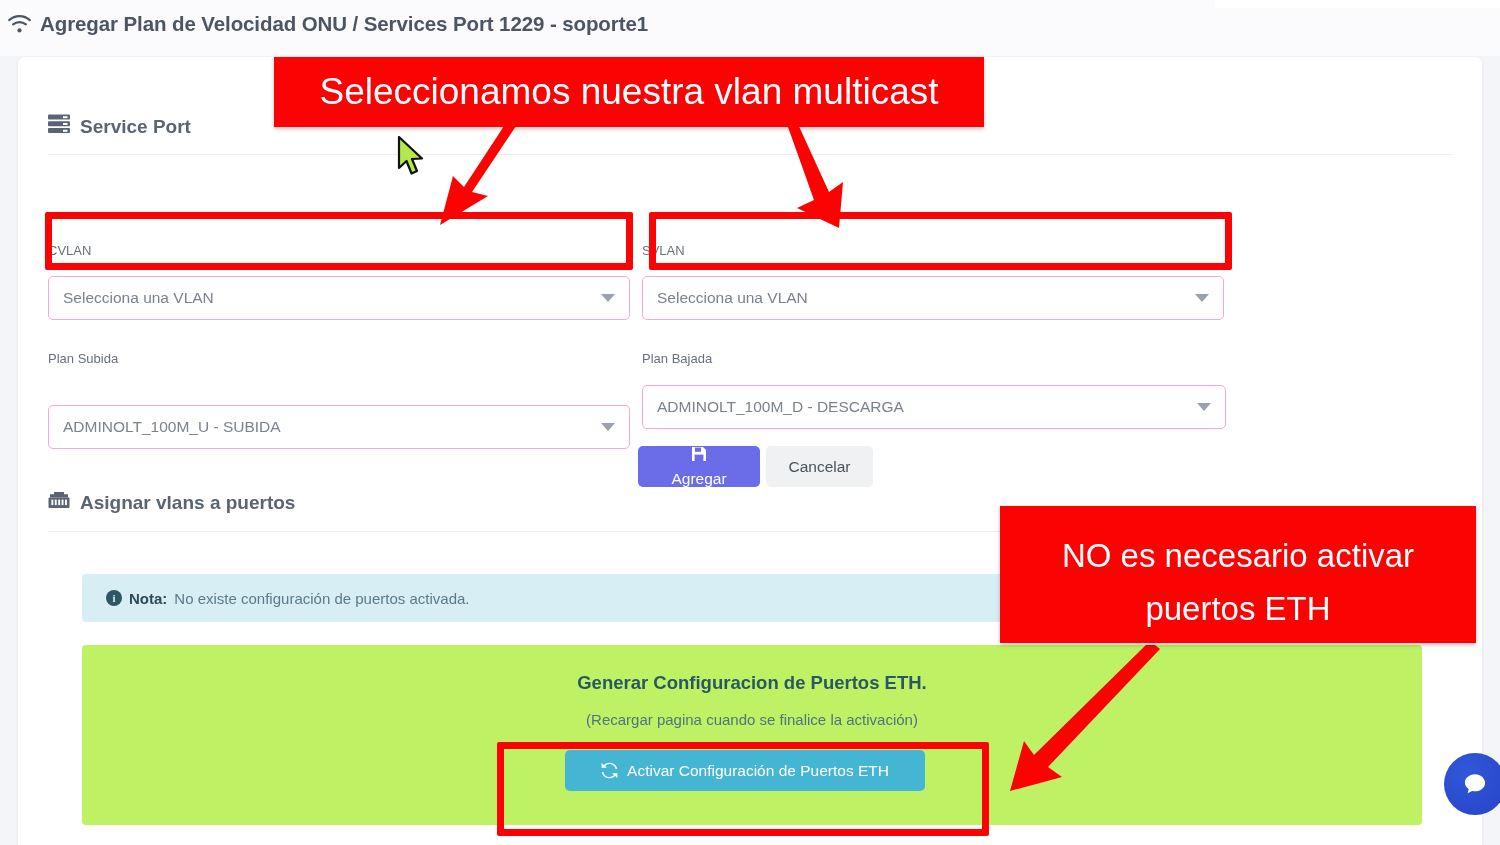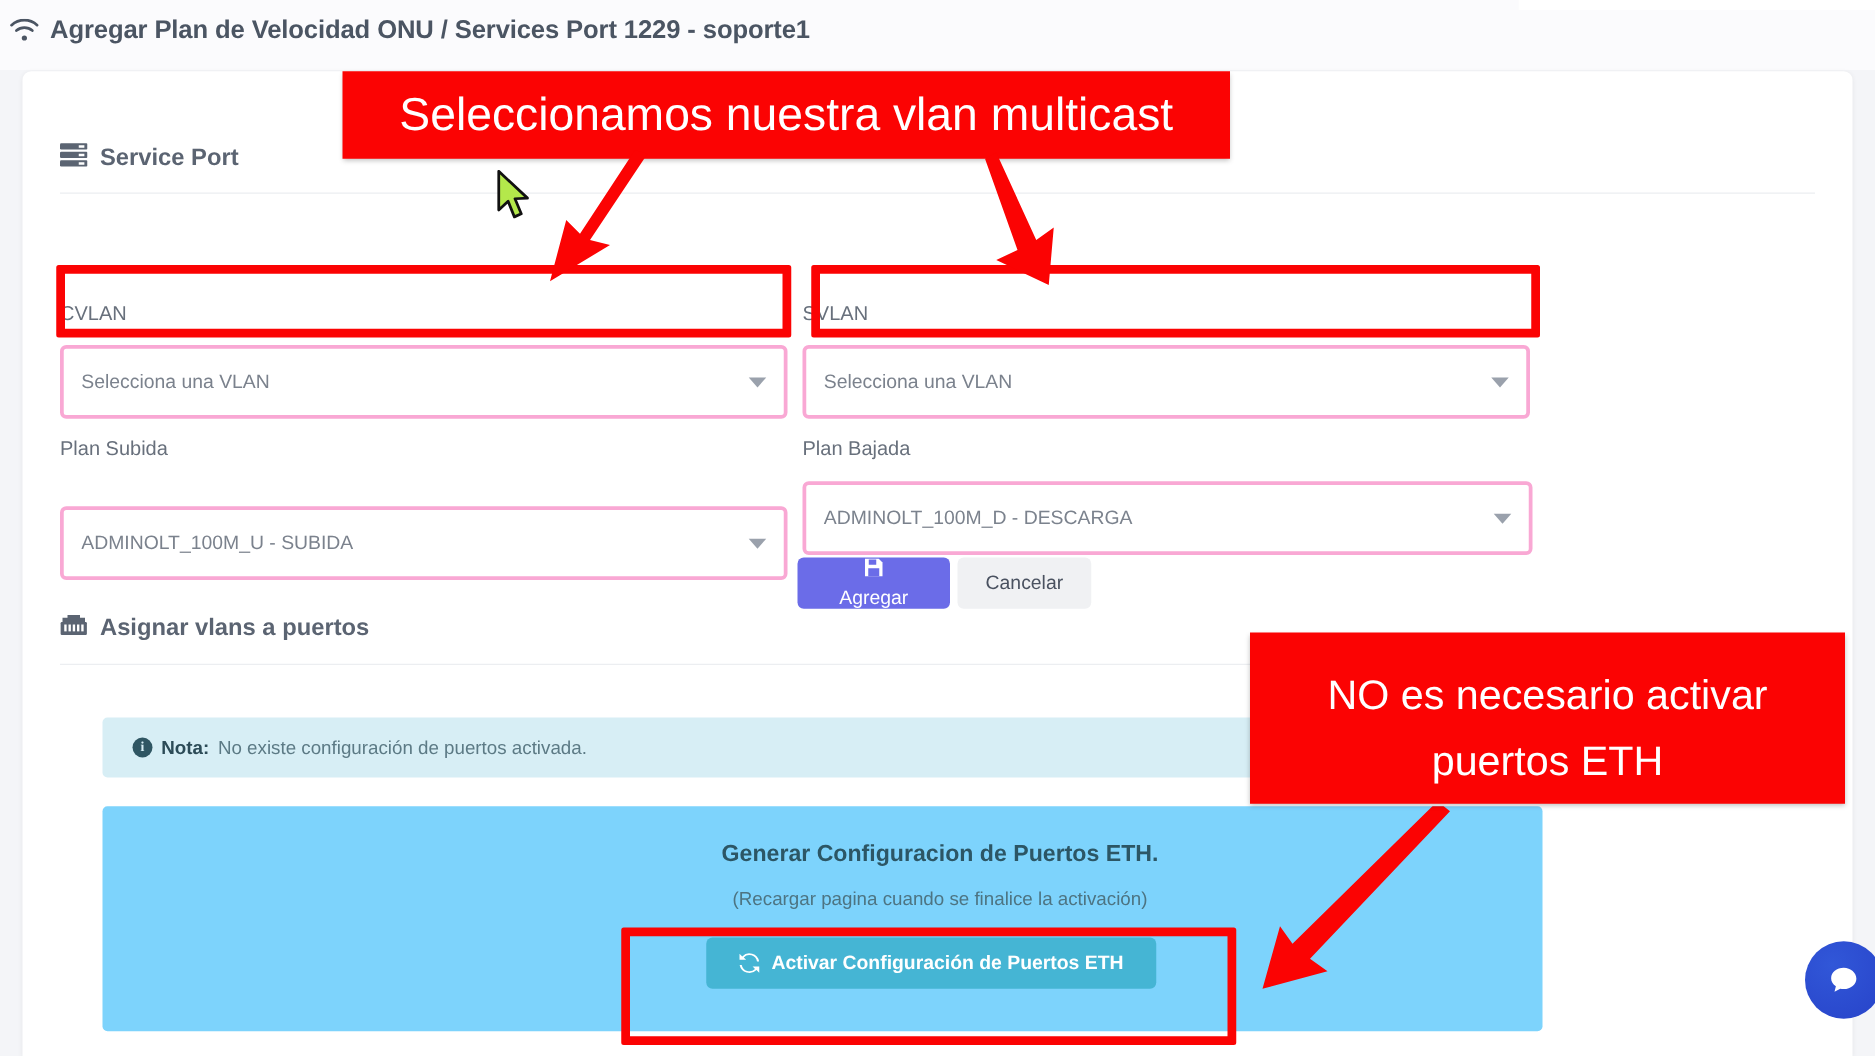--- a/index.html
+++ b/index.html
@@ -76,29 +76,29 @@
     width: 1404px;
     height: 1px;
     background: #eceef1;
   }
   #hr1 { top: 97px; }
   #hr2 { top: 474px; }
 
   
   .field-label {
     position: absolute;
-    font-size: 16px;
+    font-size: 13px;
     color: #68707c;
     white-space: nowrap;
   }
   .select {
     position: absolute;
-    height: 59px;
+    height: 44px;
     background: #ffffff;
-    border: 3px solid #f9a8d4;
+    border: 1px solid #f9a8d4;
     border-radius: 5px;
     display: flex;
     align-items: center;
     padding: 0 14px;
     font-size: 15.5px;
     color: #7b828d;
     white-space: nowrap;
     overflow: hidden;
   }
   .select .val { flex: 1 1 auto; overflow: hidden; text-overflow: ellipsis; }
@@ -175,22 +175,22 @@
     font-family: "Liberation Serif", serif;
     display: flex; align-items: center; justify-content: center;
     flex: 0 0 auto;
   }
   .alert b { color: #2c4b57; font-weight: 700; }
 
   
   .gen-panel {
     position: absolute;
     left: 64px; top: 588px;
-    width: 1152px; height: 180px;
-    background: #7dd3fc;
+    width: 1340px; height: 180px;
+    background: #bef264;
     border-radius: 4px;
   }
   .gen-title {
     position: absolute;
     left: 0; top: 27px;
     width: 1340px;
     text-align: center;
     font-size: 18.5px;
     font-weight: 700;
     color: #2c5665;
@@ -208,21 +208,20 @@
     left: 483px; top: 105px;
     width: 360px; height: 41px;
     background: #45b5d4;
     color: #ffffff;
     border-radius: 5px;
     display: flex; align-items: center; justify-content: center;
     gap: 9px;
     font-size: 15.5px;
     white-space: nowrap;
     cursor: pointer;
-    font-weight: bold;
   }
   .sync-icon { display:block; width: 17px; height: 17px; }
 
   
   .ann-box {
     position: absolute;
     background: #fb0303;
     color: #ffffff;
     display: flex;
     align-items: center;

